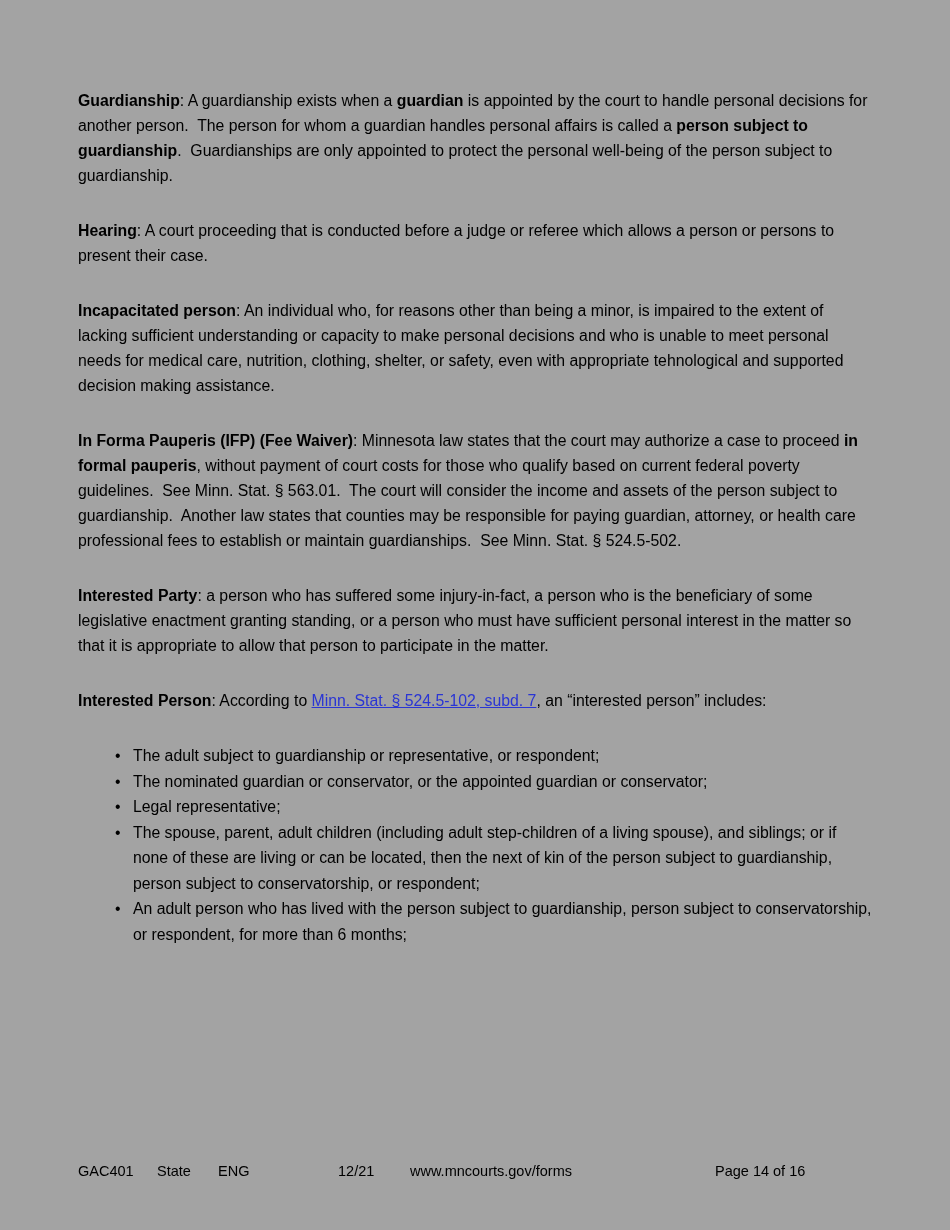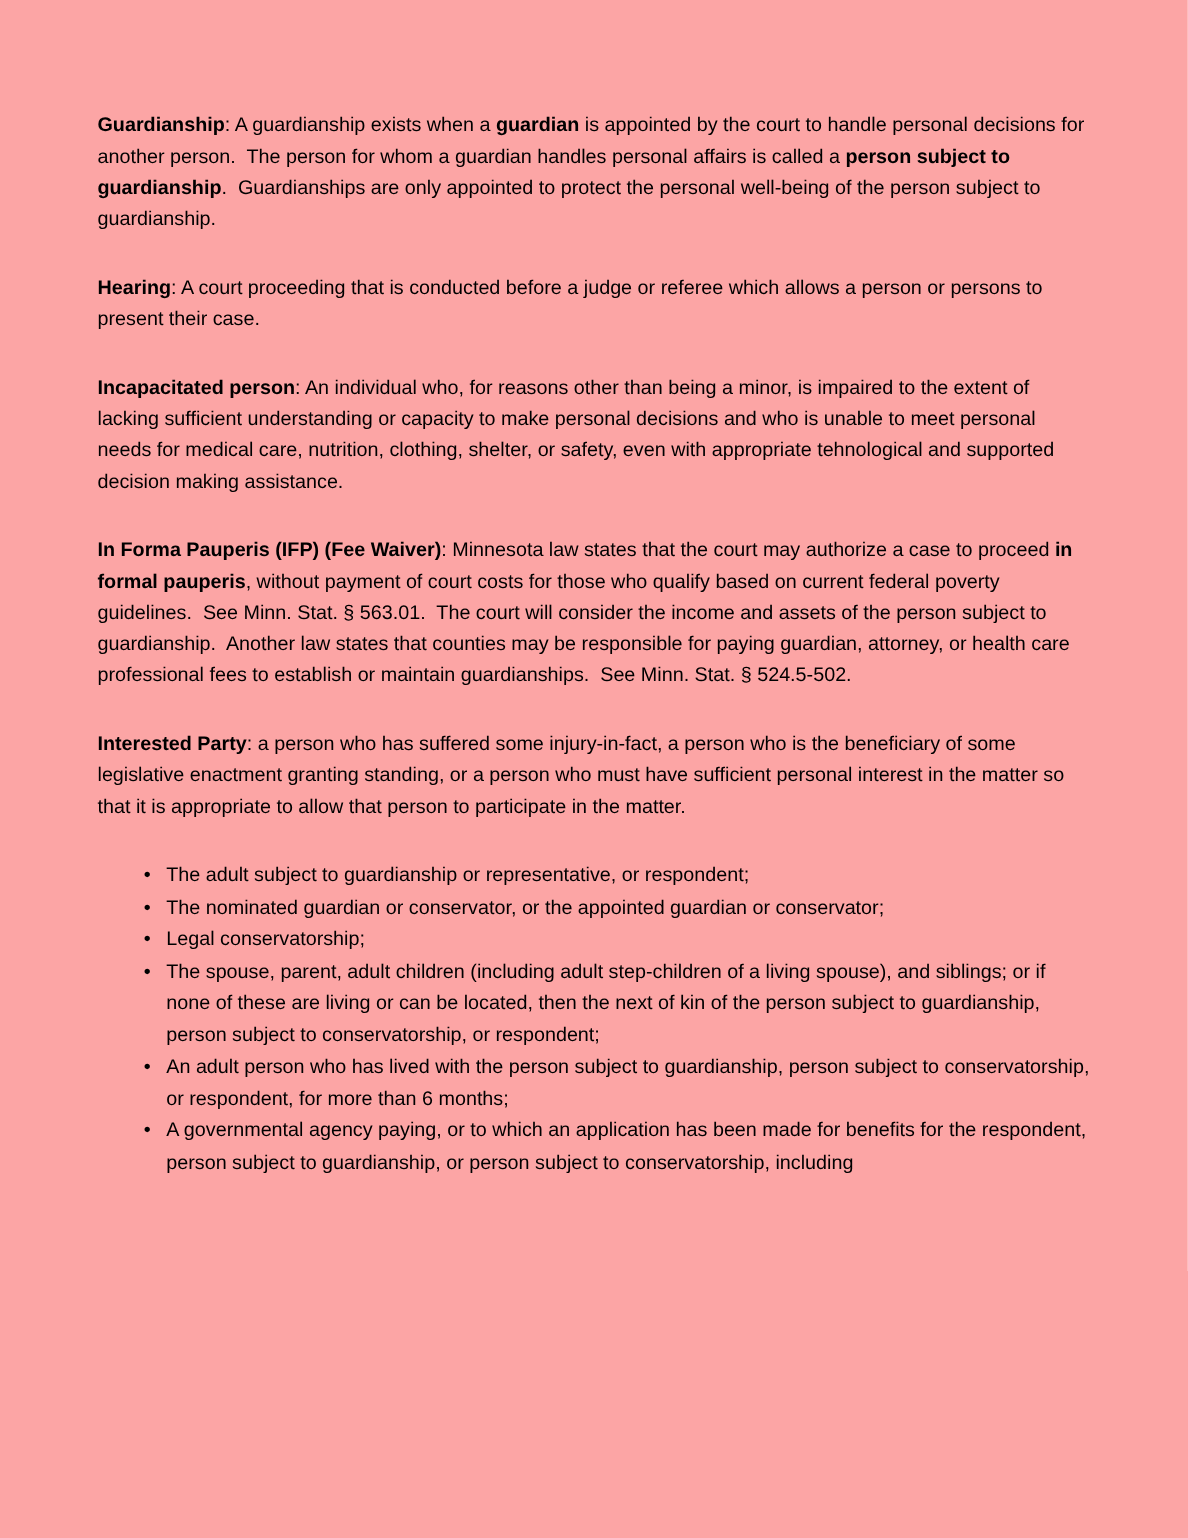--- a/index.html
+++ b/index.html
@@ -1,21 +1,21 @@
 <!DOCTYPE html>
 <html><head>
 <meta charset="utf-8">
 <style>
   html,body{margin:0;padding:0;}
   body{
     width:950px;height:1230px;background:#ffffff;position:relative;overflow:hidden;
     font-family:"Liberation Sans","DejaVu Sans",sans-serif;
     color:#000000;
   }
-  .page{position:absolute;inset:0;background:#fca5a5;padding-left:34px;}
+  .page{position:absolute;inset:0;background:#a3a3a3;padding-left:34px;}
   .content{
     position:absolute;left:78px;top:88px;width:794px;
     font-size:15.8px;line-height:25px;
   }
   .para{margin:0 0 30px 0;}
   .para b{font-weight:bold;}
   a.doclink{text-decoration:underline;cursor:pointer;}
   ul.bullets{list-style:none;margin:2px 0 0 0;padding:0 0 0 37px;line-height:25.5px;}
   ul.bullets li{position:relative;padding-left:18px;margin:0;}
   ul.bullets li::before{content:"\2022";position:absolute;left:0;top:0;}
@@ -37,27 +37,35 @@
 <body>
 
 <div class="page">
 
   <div class="content">
     <p class="para"><b>Guardianship</b><span>: A guardianship exists when a </span><b>guardian</b><span> is appointed by the court to handle personal decisions for another person.&nbsp; The person for whom a guardian handles personal affairs is called a </span><b>person subject to guardianship</b><span>.&nbsp; Guardianships are only appointed to protect the personal well-being of the person subject to guardianship.</span></p>
     <p class="para"><b>Hearing</b><span>: A court proceeding that is conducted before a judge or referee which allows a person or persons to present their case.</span></p>
     <p class="para"><b>Incapacitated person</b><span>: An individual who, for reasons other than being a minor, is impaired to the extent of lacking sufficient understanding or capacity to make personal decisions and who is unable to meet personal needs for medical care, nutrition, clothing, shelter, or safety, even with appropriate tehnological and supported decision making assistance.</span></p>
     <p class="para"><b>In Forma Pauperis (IFP) (Fee Waiver)</b><span>: Minnesota law states that the court may authorize a case to proceed </span><b>in formal pauperis</b><span>, without payment of court costs for those who qualify based on current federal poverty guidelines.&nbsp; See Minn. Stat. § 563.01.&nbsp; The court will consider the income and assets of the person subject to guardianship.&nbsp; Another law states that counties may be responsible for paying guardian, attorney, or health care professional fees to establish or maintain guardianships.&nbsp; See Minn. Stat. § 524.5-502.</span></p>
     <p class="para"><b>Interested Party</b><span>: a person who has suffered some injury-in-fact, a person who is the beneficiary of some legislative enactment granting standing, or a person who must have sufficient personal interest in the matter so that it is appropriate to allow that person to participate in the matter.</span></p>
+    <p class="para"><b>Interested Person</b><span>: According to </span><a href="#" class="doclink" style="color: rgb(42, 53, 212);">Minn. Stat. § 524.5-102, subd. 7</a><span>, an “interested person” includes:</span></p>
 
     <ul class="bullets">
         <li>The adult subject to guardianship or representative, or respondent;</li>
         <li>The nominated guardian or conservator, or the appointed guardian or conservator;</li>
-        <li>Legal conservatorship;</li>
+        <li>Legal representative;</li>
         <li>The spouse, parent, adult children (including adult step-children of a living spouse), and siblings; or if none of these are living or can be located, then the next of kin of the person subject to guardianship, person subject to conservatorship, or respondent;</li>
         <li>An adult person who has lived with the person subject to guardianship, person subject to conservatorship, or respondent, for more than 6 months;</li>
-        <li>A governmental agency paying, or to which an application has been made for benefits for the respondent, person subject to guardianship, or person subject to conservatorship, including</li>
       </ul>
   </div>
 
   <div class="footer">
+    <span class="footer-row">
+      <span class="f-form">GAC401</span>
+      <span class="f-state">State</span>
+      <span class="f-lang">ENG</span>
+      <span class="f-rev">12/21</span>
+      <span class="f-site">www.mncourts.gov/forms</span>
+      <span class="f-page">Page 14 of 16</span>
+    </span>
   </div>
 
 </div>
 
 </body></html>

